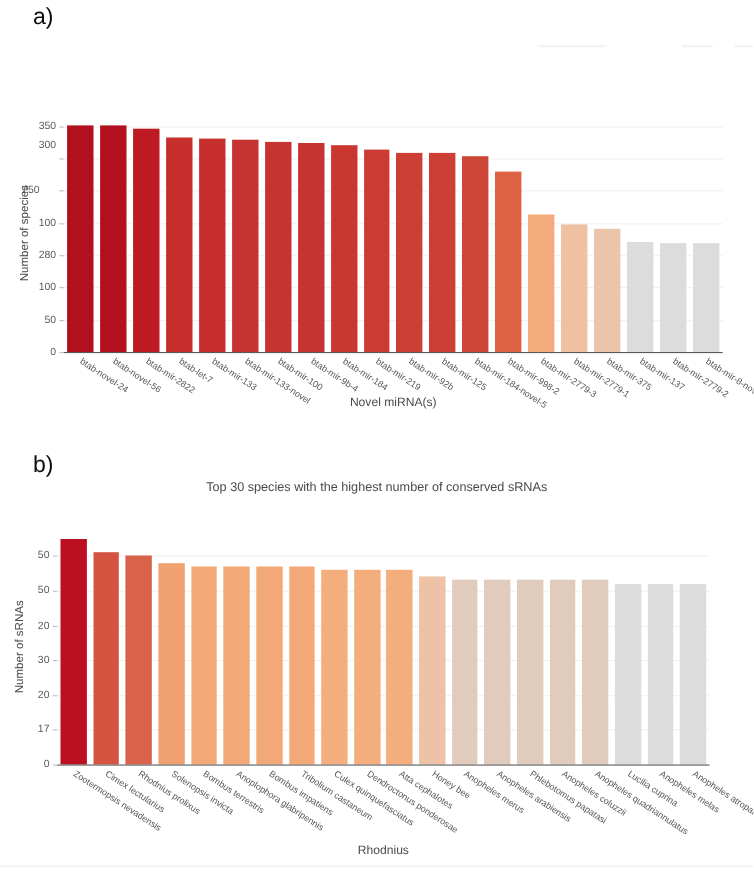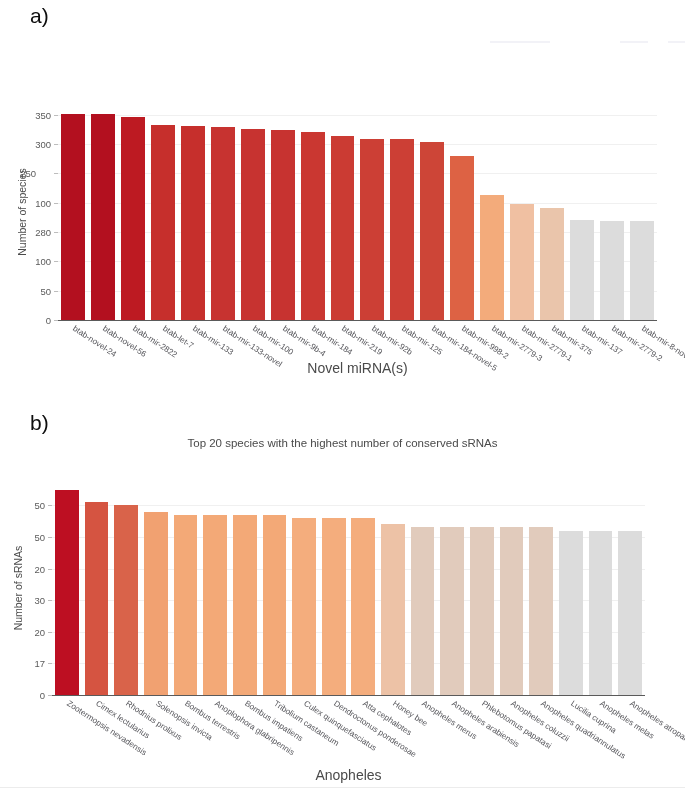--- a/index.html
+++ b/index.html
@@ -83,21 +83,21 @@
     font-size: 8.2px;
     color: #55555a;
     white-space: nowrap;
     transform-origin: left top;
     transform: rotate(33deg);
     font-family: "Liberation Sans", sans-serif;
   }
 
   .xlabel {
     position: absolute;
-    font-size: 14px;
+    font-size: 11px;
     color: #4a4a4a;
     text-align: center;
     white-space: nowrap;
   }
 
   .faint-artifact {
     position: absolute;
     background: #e8e8f0;
     opacity: 0.55;
   }
@@ -156,21 +156,21 @@
       <div class="ytick" style="top: 205.676px; right: 634px; position: absolute;">50</div>
       <div class="ytickmark" style="left: 54px; top: 205.676px; width: 4px;"></div>
       <div class="ytick" style="top: 176.351px; right: 634px; position: absolute;">100</div>
       <div class="ytickmark" style="left: 54px; top: 176.351px; width: 4px;"></div>
       <div class="ytick" style="top: 147.027px; right: 634px; position: absolute;">280</div>
       <div class="ytickmark" style="left: 54px; top: 147.027px; width: 4px;"></div>
       <div class="ytick" style="top: 117.703px; right: 634px; position: absolute;">100</div>
       <div class="ytickmark" style="left: 54px; top: 117.703px; width: 4px;"></div>
       <div class="ytick" style="top: 88.3784px; right: 649px; position: absolute;">250</div>
       <div class="ytickmark" style="left: 54px; top: 88.3784px; width: 4px;"></div>
-      <div class="ytick" style="top: 59px; right: 634px; position: absolute;">300</div>
+      <div class="ytick" style="top: 47px; right: 634px; position: absolute;">300</div>
       <div class="ytickmark" style="left: 54px; top: 59.0541px; width: 4px;"></div>
       <div class="ytick" style="top: 29.7297px; right: 634px; position: absolute;">350</div>
       <div class="ytickmark" style="left: 54px; top: 29.7297px; width: 4px;"></div>
       <div class="axisline" style="left: 58px; top: 235px; width: 599px; height: 1.3px;"></div>
       <div class="xtick" style="left: 75.8502px; top: 239px;">btab-novel-24</div>
       <div class="xtick" style="left: 105.8px; top: 239px;">btab-novel-56</div>
       <div class="xtick" style="left: 135.75px; top: 239px;">btab-mir-2822</div>
       <div class="xtick" style="left: 165.7px; top: 239px;">btab-let-7</div>
       <div class="xtick" style="left: 195.65px; top: 239px;">btab-mir-133</div>
       <div class="xtick" style="left: 225.6px; top: 239px;">btab-mir-133-novel</div>
@@ -187,21 +187,21 @@
       <div class="xtick" style="left: 555.05px; top: 239px;">btab-mir-375</div>
       <div class="xtick" style="left: 585px; top: 239px;">btab-mir-137</div>
       <div class="xtick" style="left: 614.95px; top: 239px;">btab-mir-2779-2</div>
       <div class="xtick" style="left: 644.9px; top: 239px;">btab-mir-8-novel</div>
       <div class="ylabel" style="left: 16px; top: 126.5px; transform: rotate(-90deg) translateX(-50%);">Number of species</div>
       <div class="xlabel" style="left: 357.5px; top: 275px; transform: translateX(-50%);">Novel miRNA(s)</div>
     </div>
 
   <div class="panel-letter" id="letter-b">b)</div>
 
-  <div class="chart-title" id="title-b" style="top:437px;">Top 20 species with the highest number of conserved sRNAs</div>
+  <div class="chart-title" id="title-b" style="top:437px;">Top 30 species with the highest number of conserved sRNAs</div>
 
   <div class="plot" id="plot-b" style="left:0px; top:470px; width:685px; height:320px;">
       <div style="position: absolute; left: 52px; top: 10px; width: 593px; height: 215px;">
         <div class="gridline" style="left: 0px; top: 183.382px; width: 593px;"></div>
         <div class="gridline" style="left: 0px; top: 151.765px; width: 593px;"></div>
         <div class="gridline" style="left: 0px; top: 120.147px; width: 593px;"></div>
         <div class="gridline" style="left: 0px; top: 88.5294px; width: 593px;"></div>
         <div class="gridline" style="left: 0px; top: 56.9118px; width: 593px;"></div>
         <div class="gridline" style="left: 0px; top: 25.2941px; width: 593px;"></div>
         <div class="bar" title="Zootermopsis nevadensis: 65" style="left: 2.965px; width: 23.72px; height: 205.515px; background: rgb(189, 15, 34);"></div>
@@ -254,17 +254,17 @@
       <div class="xtick" style="left: 395.821px; top: 229px;">Honey bee</div>
       <div class="xtick" style="left: 425.471px; top: 229px;">Anopheles merus</div>
       <div class="xtick" style="left: 455.121px; top: 229px;">Anopheles arabiensis</div>
       <div class="xtick" style="left: 484.771px; top: 229px;">Phlebotomus papatasi</div>
       <div class="xtick" style="left: 514.421px; top: 229px;">Anopheles coluzzii</div>
       <div class="xtick" style="left: 544.071px; top: 229px;">Anopheles quadriannulatus</div>
       <div class="xtick" style="left: 573.721px; top: 229px;">Lucilia cuprina</div>
       <div class="xtick" style="left: 603.371px; top: 229px;">Anopheles melas</div>
       <div class="xtick" style="left: 633.021px; top: 229px;">Anopheles atroparvus</div>
       <div class="ylabel" style="left: 12px; top: 117.5px; transform: rotate(-90deg) translateX(-50%);">Number of sRNAs</div>
-      <div class="xlabel" style="left: 348.5px; top: 297px; transform: translateX(-50%);">Anopheles</div>
+      <div class="xlabel" style="left: 348.5px; top: 297px; transform: translateX(-50%);">Rhodnius</div>
     </div>
 
   <div class="bottom-rule" style="top:787px;"></div>
 </div>
 
 </body></html>

